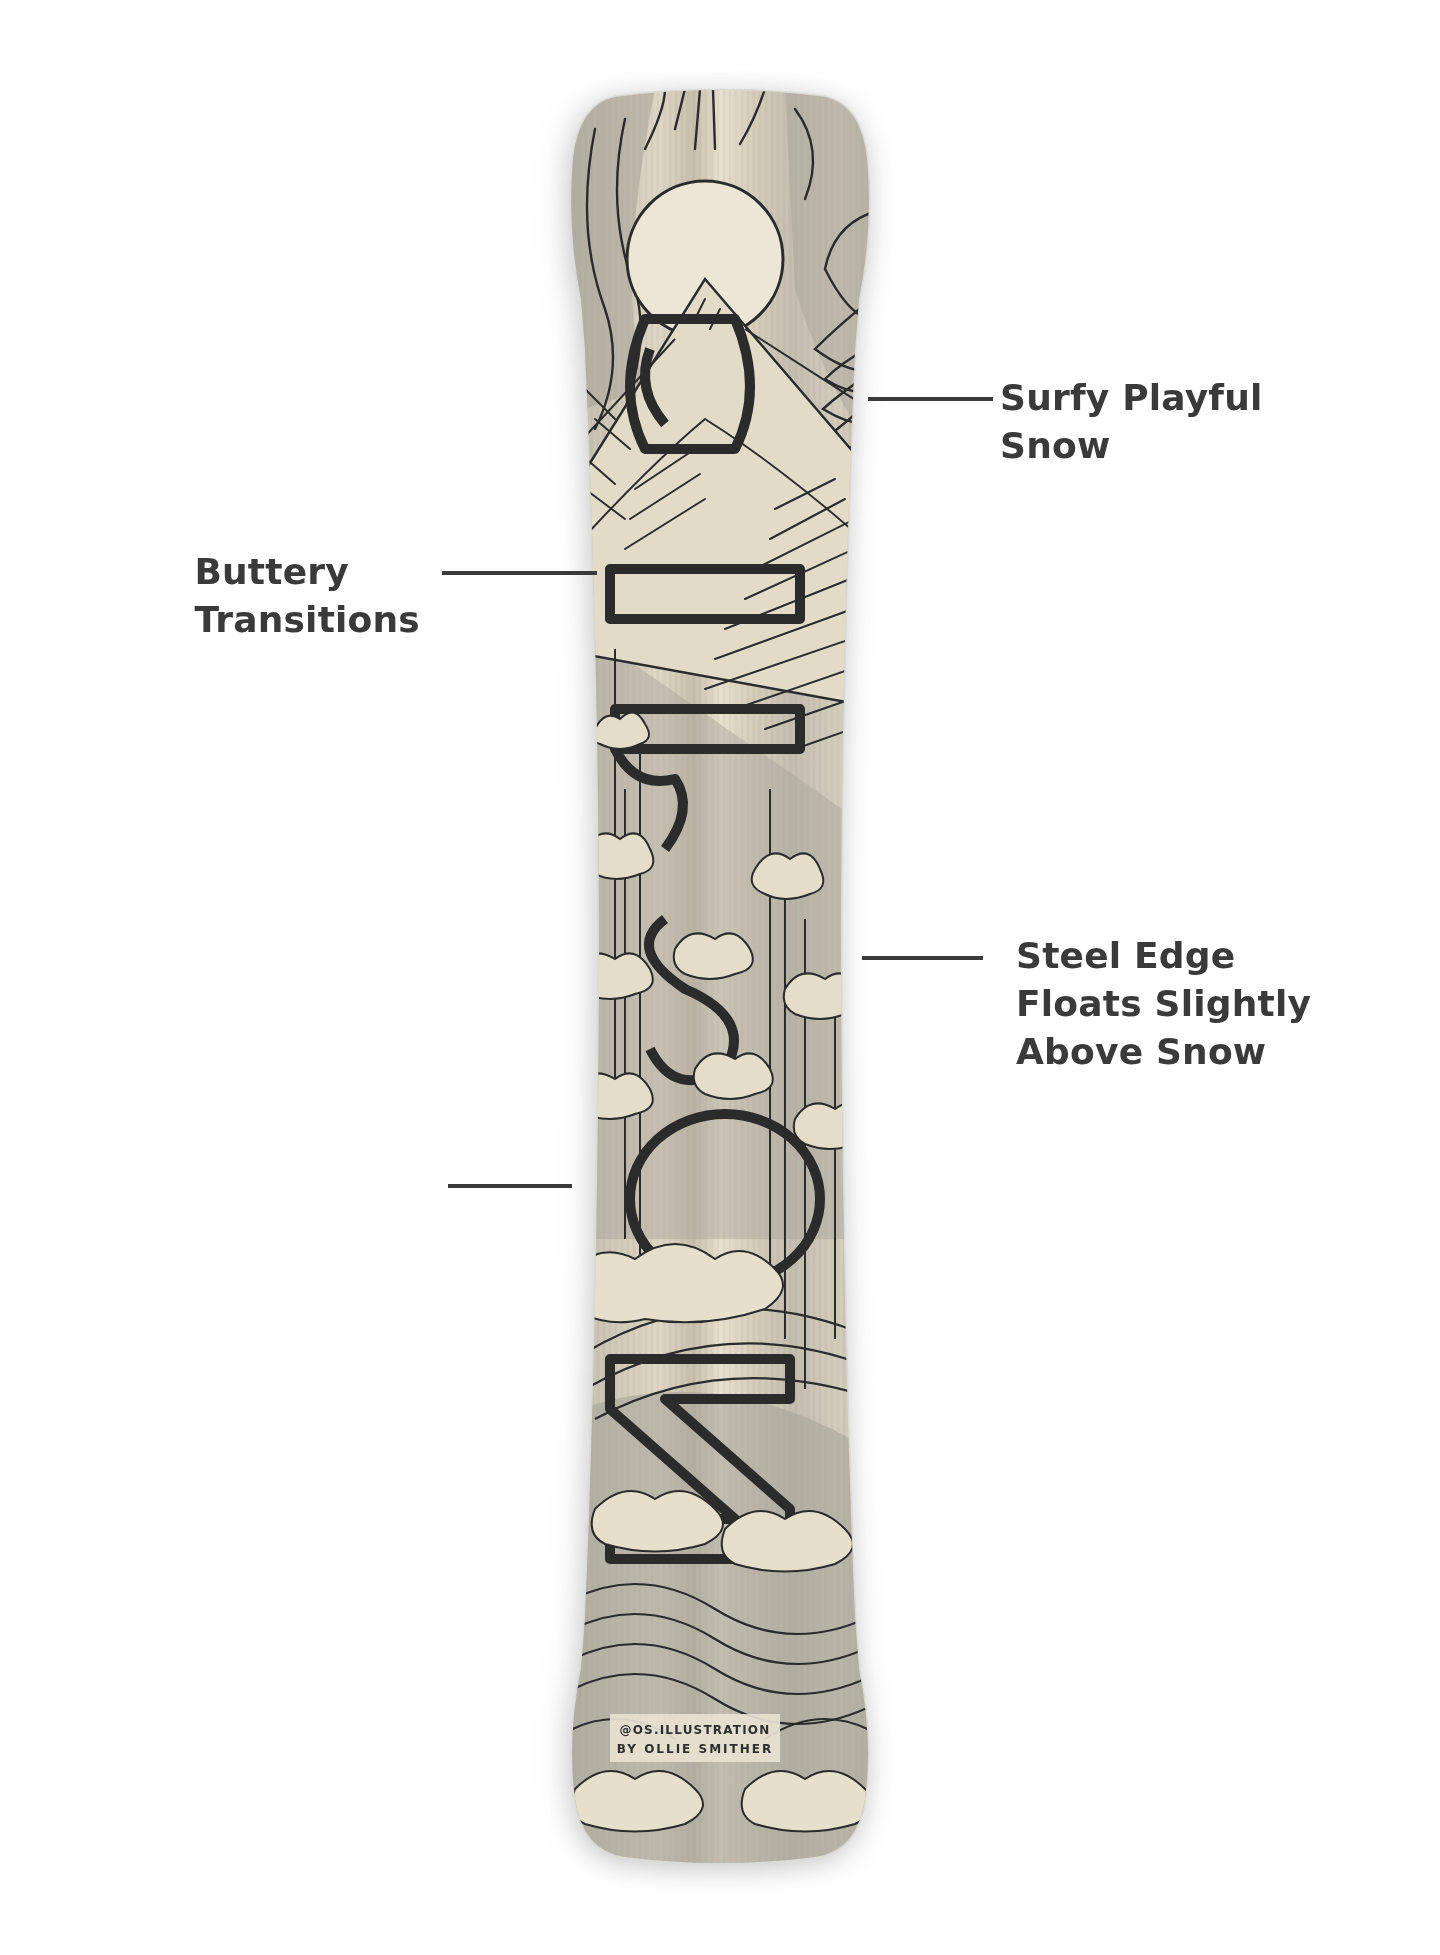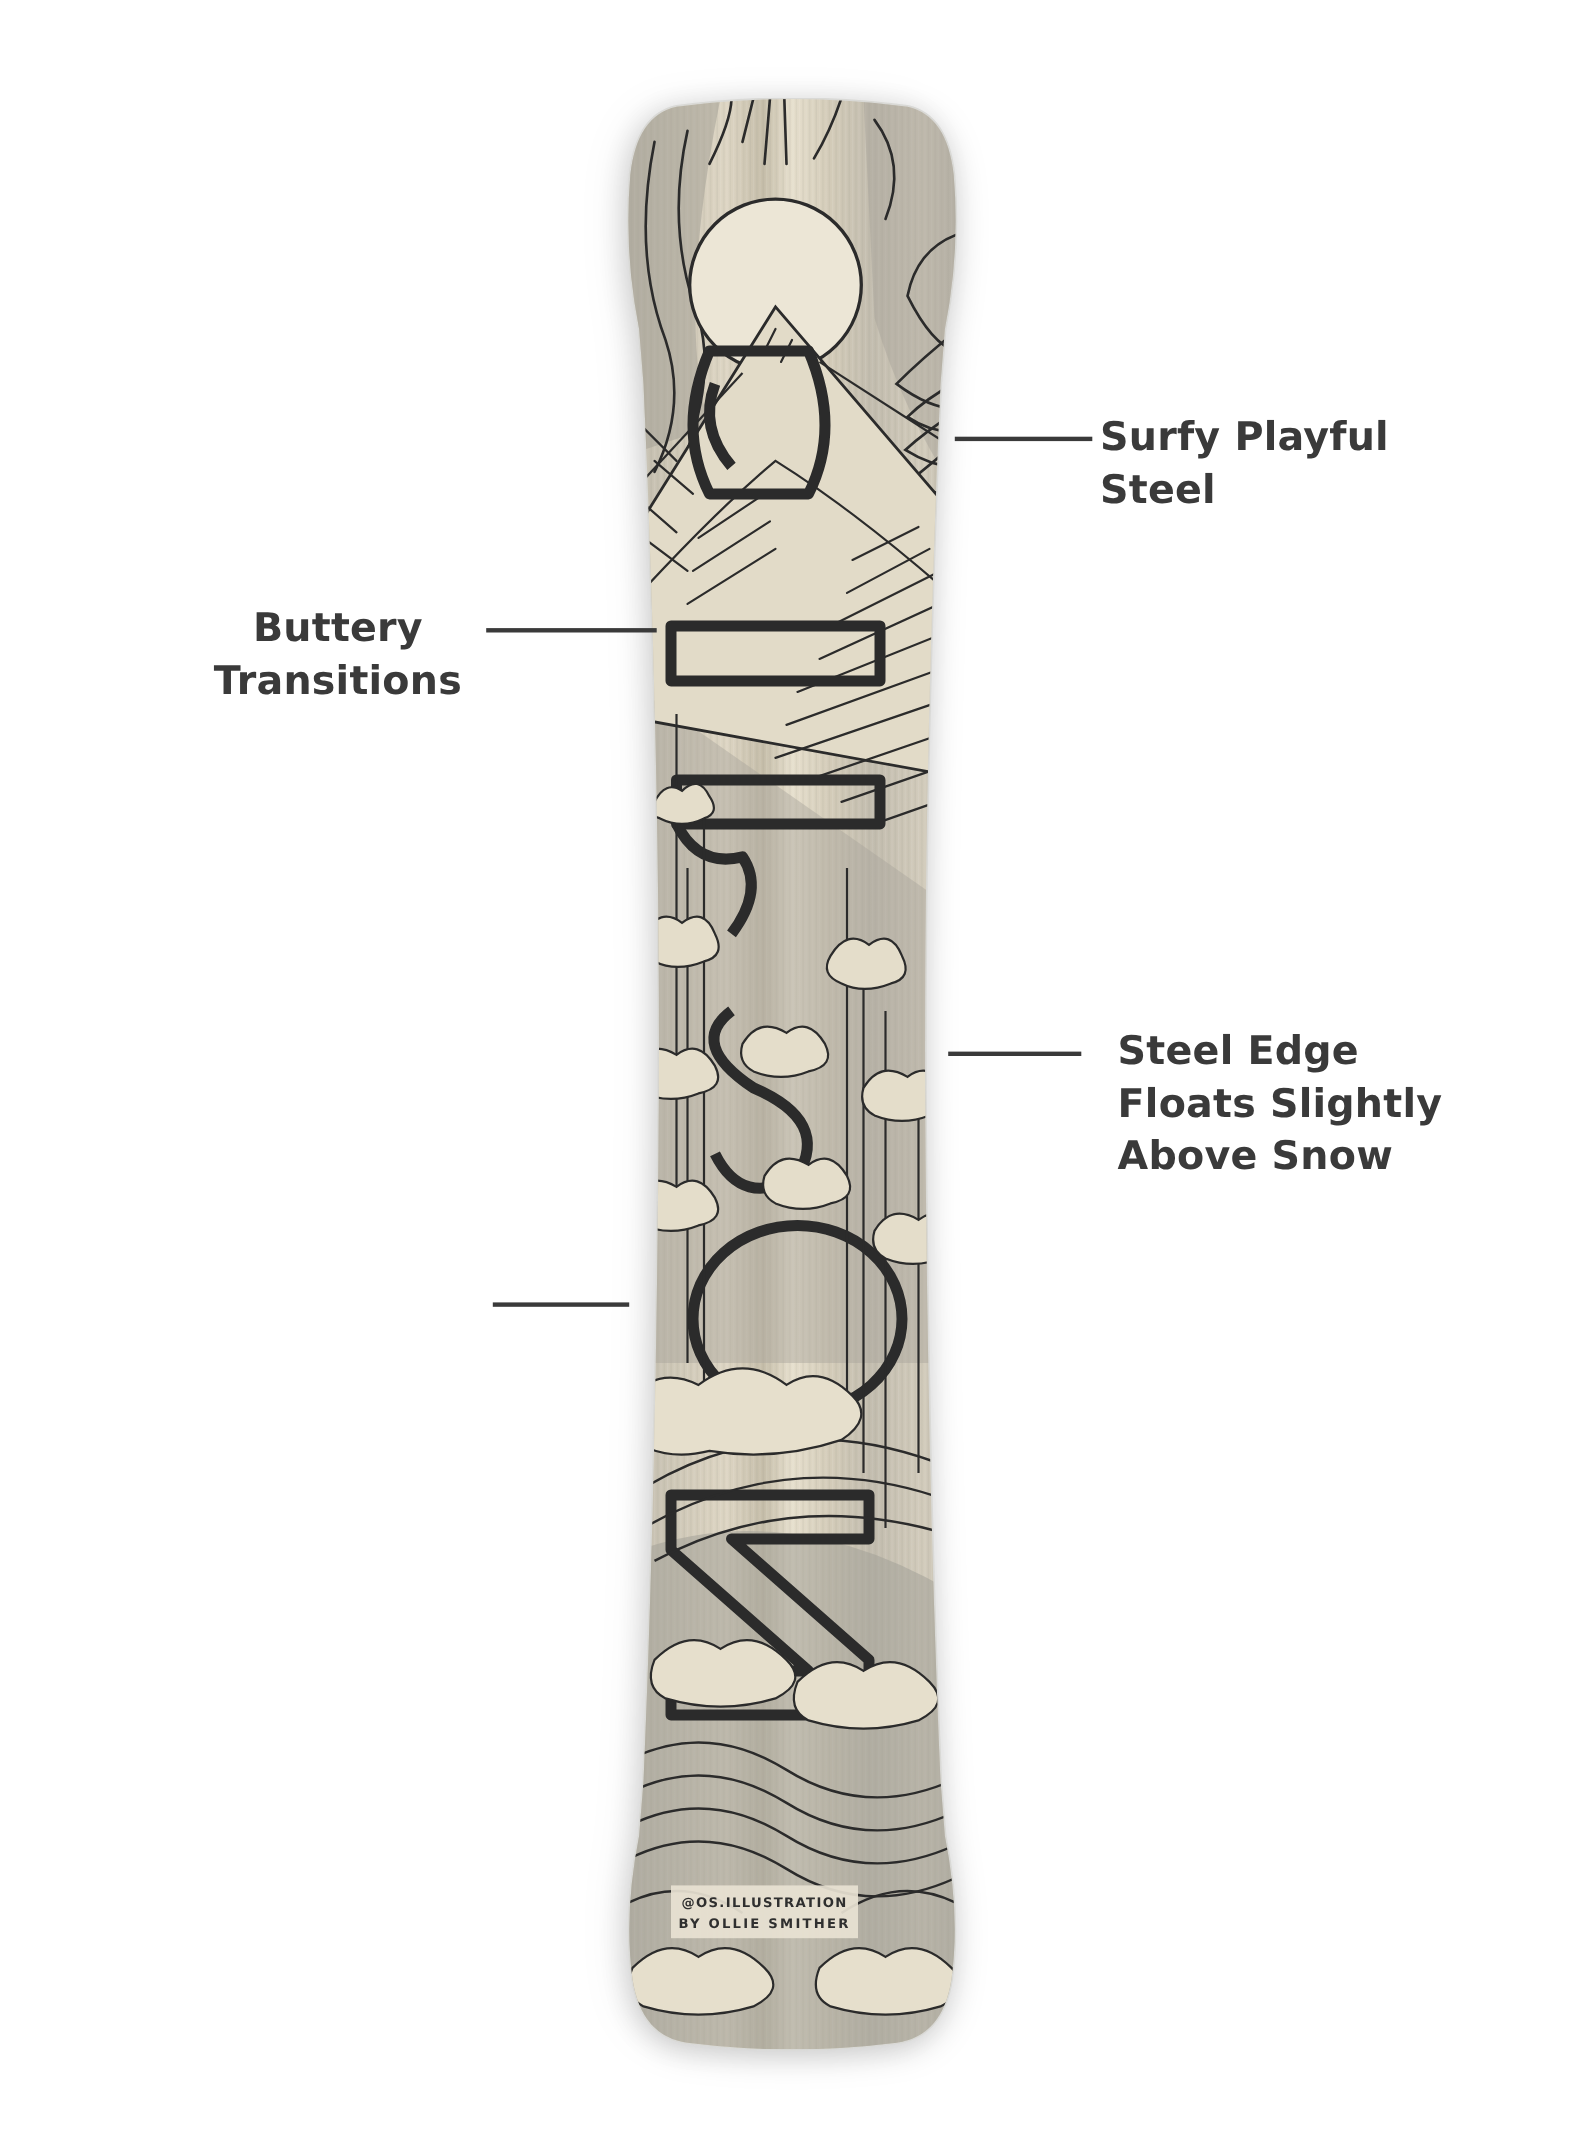--- a/index.html
+++ b/index.html
@@ -1,21 +1,21 @@
 <!DOCTYPE html>
 <html><head>
 <meta charset="utf-8">
 <style>
   html,body{margin:0;padding:0;background:#ffffff;}
   body{width:1440px;height:1955px;position:relative;overflow:hidden;font-family:"DejaVu Sans","Liberation Sans",sans-serif;}
   .stage{position:absolute;inset:0;}
   .board-wrap{position:absolute;left:555px;top:89px;width:330px;height:1775px;filter:drop-shadow(0 6px 14px rgba(0,0,0,0.18)) drop-shadow(-10px 0 16px rgba(0,0,0,0.06));}
   .label{position:absolute;color:#3a3a3a;font-weight:bold;font-size:36px;line-height:48px;letter-spacing:0.2px;white-space:pre-line;}
   .label.right{text-align:left;}
-  .label.left{text-align:center;}
+  .label.left{text-align:left;}
   .leader{position:absolute;height:4px;background:#3a3a3a;}
 </style>
 </head>
 <body>
 
 <div class="stage">
 
   <div class="board-wrap">
     <svg width="330" height="1775" viewBox="0 0 330 1775" xmlns="http://www.w3.org/2000/svg">
       <defs>
@@ -158,21 +158,21 @@
 
         <rect x="55" y="1625" width="170" height="48" fill="#e8e2d3" opacity="0.92"></rect>
         <text x="140" y="1645" text-anchor="middle" font-family="DejaVu Sans, sans-serif" font-weight="bold" font-size="12" letter-spacing="1.2" fill="#2f2f2f">@OS.ILLUSTRATION</text>
         <text x="140" y="1664" text-anchor="middle" font-family="DejaVu Sans, sans-serif" font-weight="bold" font-size="12" letter-spacing="2" fill="#2f2f2f">BY OLLIE SMITHER</text>
       </g>
     </svg>
   </div>
 
   <div class="leader" style="left:868px;top:397px;width:125px;"></div>
   <div class="label right" style="left:1000px;top:374px;">Surfy Playful
-Steel</div>
+Snow</div>
 
   <div class="leader" style="left:442px;top:571px;width:155px;"></div>
   <div class="label left" style="right:1020px;top:548px;">Buttery
 Transitions</div>
 
   <div class="leader" style="left:862px;top:956px;width:121px;"></div>
   <div class="label right" style="left:1000px;top:932px;margin-left:16px;">Steel Edge
 Floats Slightly
 Above Snow</div>
 

